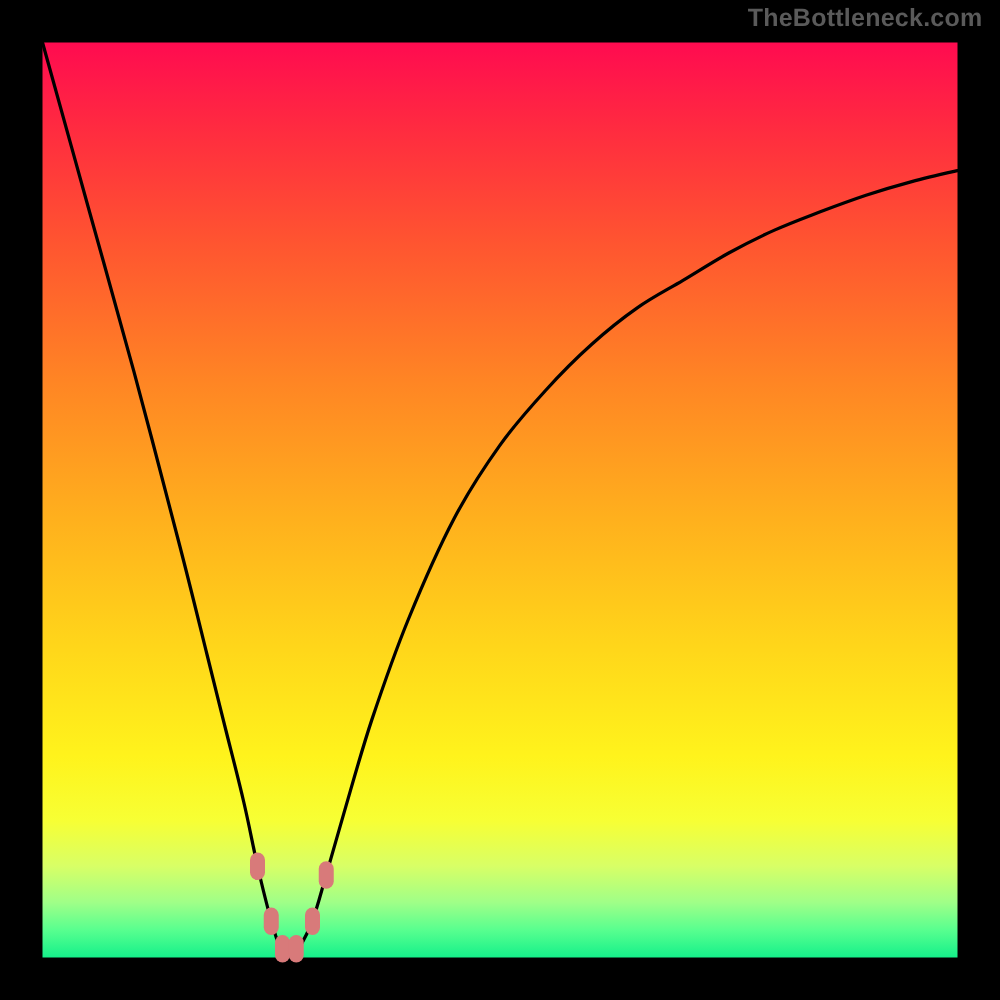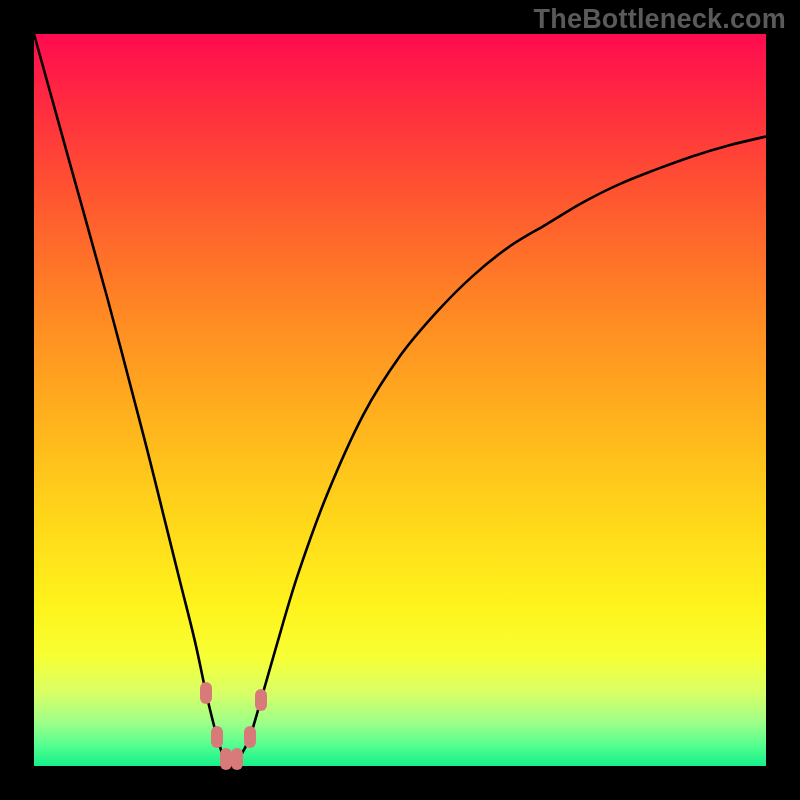--- a/index.html
+++ b/index.html
@@ -37,21 +37,21 @@
       #9fff88 94%,
       #58ff8f 97%,
       #15f08a 100%
     );
   }
   .attribution {
     position: absolute;
     top: 4px;
     right: 14px;
     font-family: Arial, Helvetica, sans-serif;
-    font-size: 27px;
+    font-size: 20px;
     font-weight: 600;
     color: #5a5a5a;
     letter-spacing: 0.2px;
     text-align: right;
   }
   svg.curve {
     position: absolute;
     top: 0;
     left: 0;
     width: 732px;

